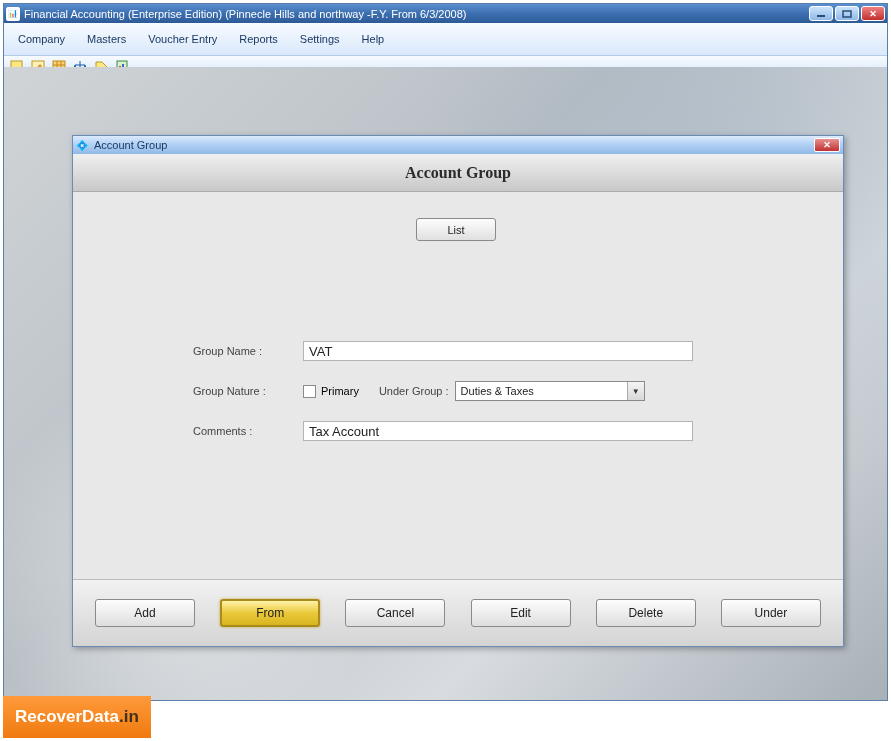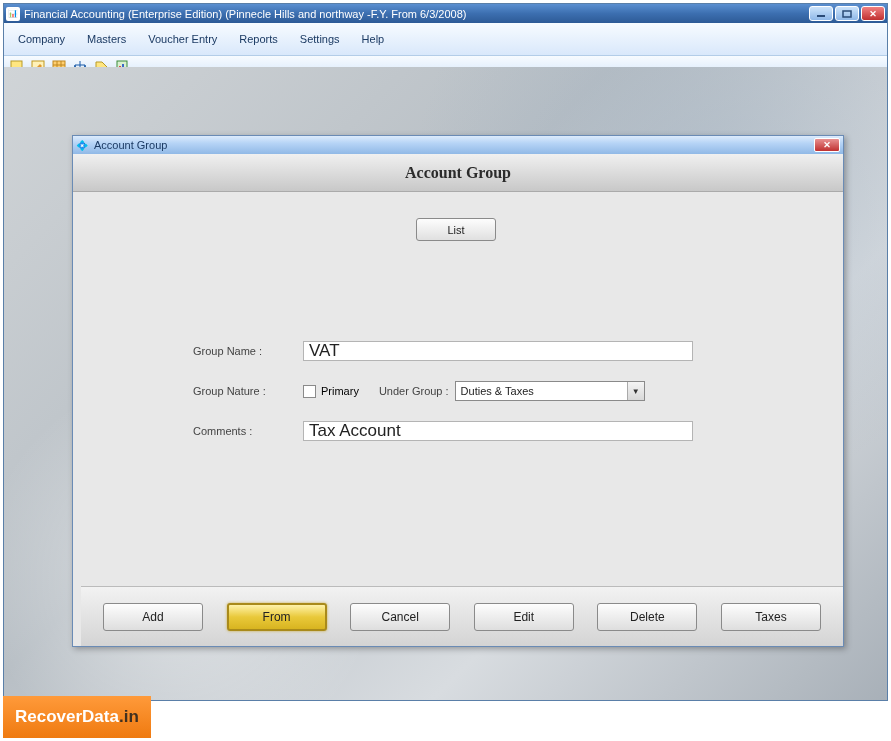--- a/index.html
+++ b/index.html
@@ -205,21 +205,21 @@
   text-align: left;
   color: #444;
   font-size: 11px;
 }
 .text-input {
   height: 20px;
   border: 1px solid #b4b4b4;
   background: #fff;
   padding: 0 5px;
   font-family: Tahoma, Arial, sans-serif;
-  font-size: 17px;
+  font-size: 13px;
   color: #222;
 }
 .text-input.w1 { width: 390px; }
 
 .checkbox-wrap {
   display: inline-flex;
   align-items: center;
   gap: 5px;
   text-align: center;
 }
@@ -255,22 +255,22 @@
   display: flex;
   align-items: center;
   justify-content: center;
   font-size: 8px;
   color: #333;
 }
 
 
 .dialog-footer {
   position: absolute;
-  left: 8px; right: 0; bottom: 0;
-  height: 60px;
+  left: 0; right: 0; bottom: 0;
+  height: 67px;
   background: linear-gradient(#f2f2f2, #d4d4d4);
   border-top: 1px solid #bbb;
   display: flex;
   align-items: center;
   justify-content: space-between;
   padding: 0 22px;
 }
 .footer-btn {
   width: 100px; height: 28px;
   background: linear-gradient(#fdfdfd, #dedede);
@@ -418,21 +418,21 @@
           </div>
         </div>
       </div>
 
       <div class="dialog-footer">
         <button class="footer-btn">Add</button>
         <button class="footer-btn highlight">From</button>
         <button class="footer-btn">Cancel</button>
         <button class="footer-btn">Edit</button>
         <button class="footer-btn">Delete</button>
-        <button class="footer-btn">Taxes</button>
+        <button class="footer-btn">Under</button>
       </div>
     </div>
 
   </div>
 </div>
 
 <div class="watermark">
   <span>RecoverData</span>
     <span class="dotin">.in</span>
 </div>

